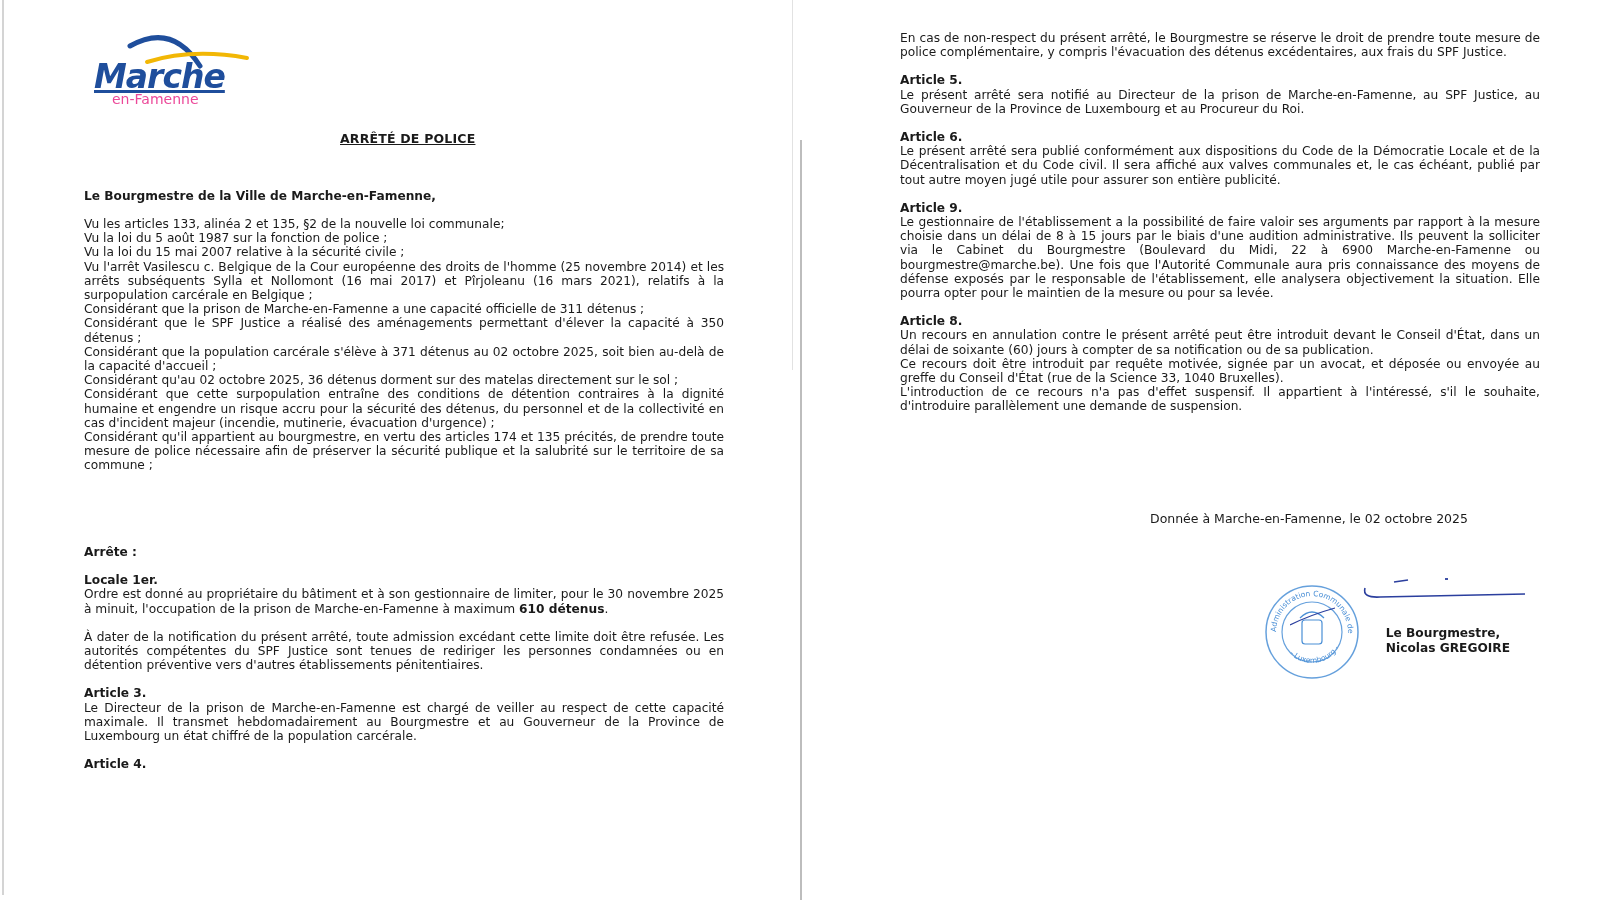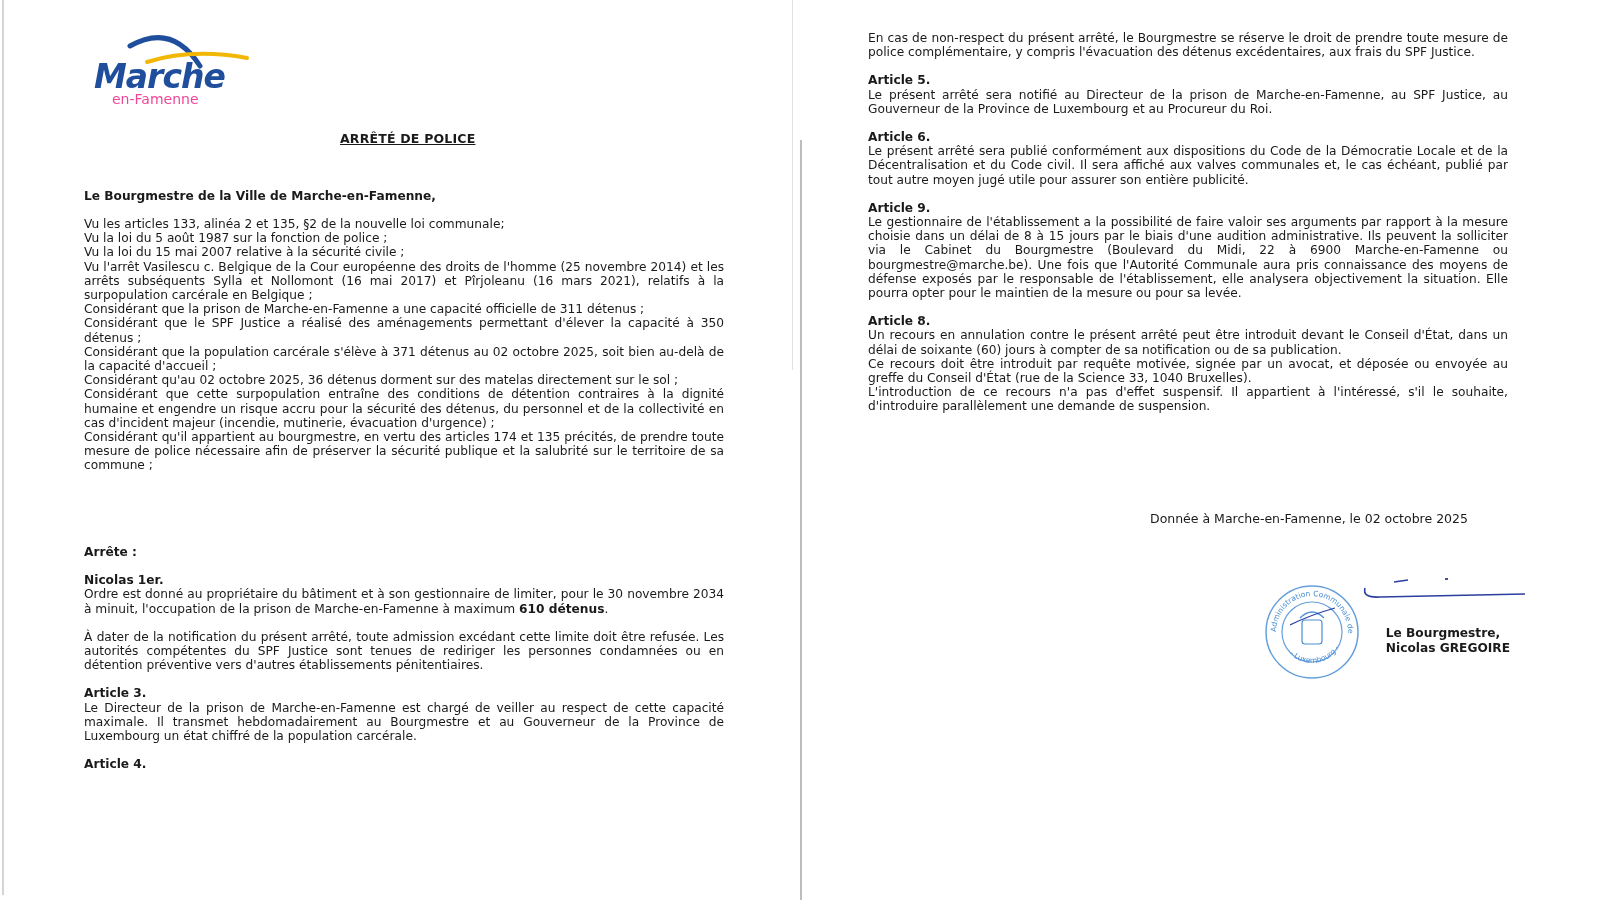--- a/index.html
+++ b/index.html
@@ -10,21 +10,21 @@
     .page { position: absolute; top: 0; height: 900px; background: #fff; }
     .page-left { left: 0; width: 790px; }
     .page-right { left: 790px; width: 810px; }
     .edge-line { position: absolute; background: #c8c8c8; width: 2px; }
     .edge-l { left: 2px; top: 0; height: 895px; background: #d4d4d4; }
     .fold-1 { left: 792px; top: 0; height: 370px; background: #e2e2e2; width: 1px; }
     .fold-2 { left: 800px; top: 140px; height: 760px; background: #bdbdbd; width: 2px; }
 
     .logo { position: absolute; left: 92px; top: 28px; width: 165px; height: 82px; }
     .logo svg { position: absolute; left: 0; top: 0; }
-    .logo-word { position: absolute; left: 2px; top: 32px; font-family: "DejaVu Sans", sans-serif; font-weight: bold; font-style: italic; font-size: 33px; color: #1f4e9c; letter-spacing: -1px; line-height: 1; }
+    .logo-word { position: absolute; left: 2px; top: 32px; font-family: "DejaVu Sans", sans-serif; font-weight: bold; font-style: italic; font-size: 33px; color: #1f4e9c; letter-spacing: -1px; line-height: 1; text-decoration: underline; }
     .logo-sub { position: absolute; left: 20px; top: 64px; font-size: 14px; color: #ec4899; line-height: 1; font-family: "DejaVu Sans", sans-serif; }
 
     .title { position: absolute; left: 340px; top: 131px; font-size: 12.5px; font-weight: bold; text-decoration: underline; letter-spacing: 0.2px; }
     .text-block { position: absolute; font-size: 12.2px; line-height: 14.2px; text-align: justify; }
     .text-block p { margin: 0; }
     .bold { font-weight: bold; }
     .heading { font-weight: bold; font-size: 12.2px; line-height: 14.2px; }
     .gap { height: 14px; }
 
     .left-col { left: 84px; width: 640px; }
@@ -65,38 +65,38 @@
     <p>Considérant que le SPF Justice a réalisé des aménagements permettant d'élever la capacité à 350 détenus ;</p>
     <p>Considérant que la population carcérale s'élève à 371 détenus au 02 octobre 2025, soit bien au-delà de la capacité d'accueil ;</p>
     <p>Considérant qu'au 02 octobre 2025, 36 détenus dorment sur des matelas directement sur le sol ;</p>
     <p>Considérant que cette surpopulation entraîne des conditions de détention contraires à la dignité humaine et engendre un risque accru pour la sécurité des détenus, du personnel et de la collectivité en cas d'incident majeur (incendie, mutinerie, évacuation d'urgence) ;</p>
     <p>Considérant qu'il appartient au bourgmestre, en vertu des articles 174 et 135 précités, de prendre toute mesure de police nécessaire afin de préserver la sécurité publique et la salubrité sur le territoire de sa commune ;</p>
   </div>
 
   <div class="text-block left-col" style="top:545px;">
     <p class="heading">Arrête :</p>
     <div class="gap"></div>
-    <p class="heading">Nicolas 1er.</p>
-    <p><span>Ordre est donné au propriétaire du bâtiment et à son gestionnaire de limiter, pour le 30 novembre 2034 à minuit, l'occupation de la prison de Marche-en-Famenne à maximum </span><span class="bold">610 détenus</span><span>.</span></p>
+    <p class="heading">Locale 1er.</p>
+    <p><span>Ordre est donné au propriétaire du bâtiment et à son gestionnaire de limiter, pour le 30 novembre 2025 à minuit, l'occupation de la prison de Marche-en-Famenne à maximum </span><span class="bold">610 détenus</span><span>.</span></p>
     <div class="gap"></div>
     <p>À dater de la notification du présent arrêté, toute admission excédant cette limite doit être refusée. Les autorités compétentes du SPF Justice sont tenues de rediriger les personnes condamnées ou en détention préventive vers d'autres établissements pénitentiaires.</p>
     <div class="gap"></div>
     <p class="heading">Article 3.</p>
     <p>Le Directeur de la prison de Marche-en-Famenne est chargé de veiller au respect de cette capacité maximale. Il transmet hebdomadairement au Bourgmestre et au Gouverneur de la Province de Luxembourg un état chiffré de la population carcérale.</p>
     <div class="gap"></div>
     <p class="heading">Article 4.</p>
   </div>
 </div>
 
 <div class="edge-line fold-1"></div>
 <div class="edge-line fold-2"></div>
 
 <div class="page page-right" style="background:transparent;"></div>
 
-<div class="text-block right-col" style="top:31px;">
+<div class="text-block right-col" style="top:31px;margin-left:32px;">
   <p>En cas de non-respect du présent arrêté, le Bourgmestre se réserve le droit de prendre toute mesure de police complémentaire, y compris l'évacuation des détenus excédentaires, aux frais du SPF Justice.</p>
   <div class="gap"></div>
   <p class="heading">Article 5.</p>
   <p>Le présent arrêté sera notifié au Directeur de la prison de Marche-en-Famenne, au SPF Justice, au Gouverneur de la Province de Luxembourg et au Procureur du Roi.</p>
   <div class="gap"></div>
   <p class="heading">Article 6.</p>
   <p>Le présent arrêté sera publié conformément aux dispositions du Code de la Démocratie Locale et de la Décentralisation et du Code civil. Il sera affiché aux valves communales et, le cas échéant, publié par tout autre moyen jugé utile pour assurer son entière publicité.</p>
   <div class="gap"></div>
   <p class="heading">Article 9.</p>
   <p>Le gestionnaire de l'établissement a la possibilité de faire valoir ses arguments par rapport à la mesure choisie dans un délai de 8 à 15 jours par le biais d'une audition administrative. Ils peuvent la solliciter via le Cabinet du Bourgmestre (Boulevard du Midi, 22 à 6900 Marche-en-Famenne ou bourgmestre@marche.be). Une fois que l'Autorité Communale aura pris connaissance des moyens de défense exposés par le responsable de l'établissement, elle analysera objectivement la situation. Elle pourra opter pour le maintien de la mesure ou pour sa levée.</p>

